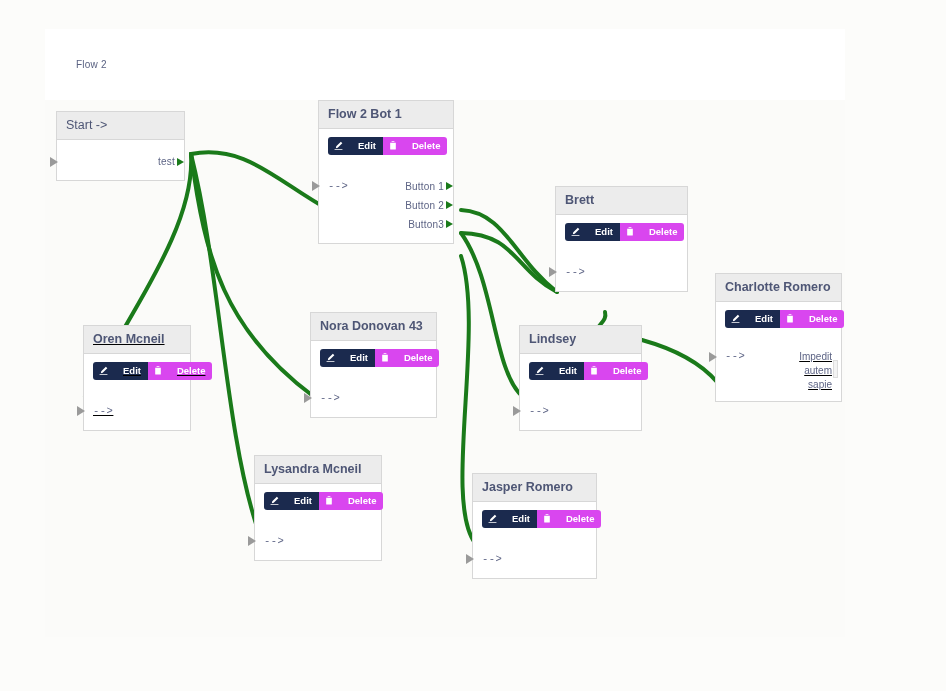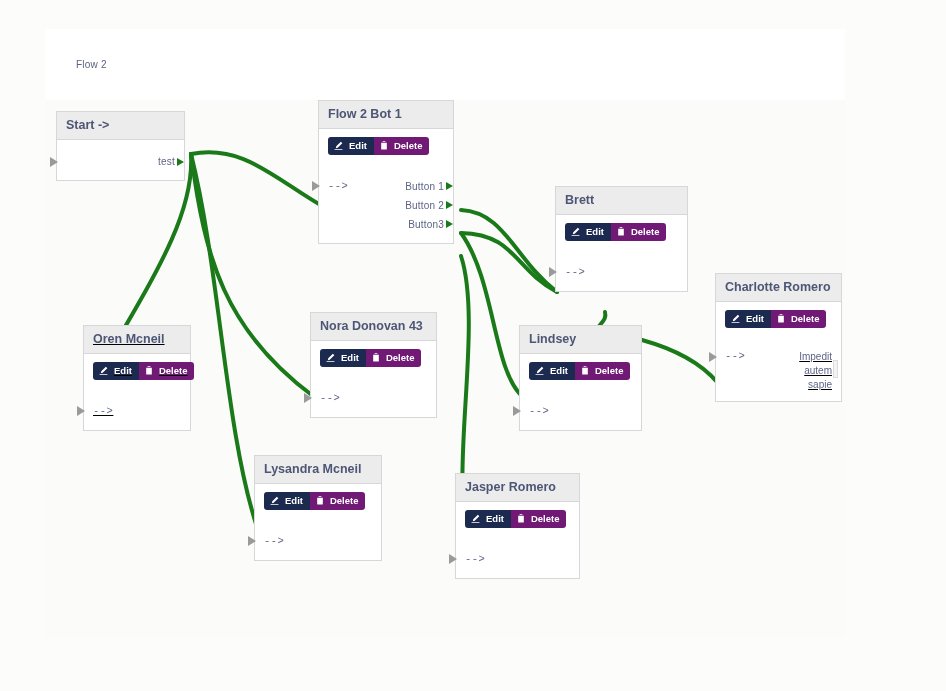--- a/index.html
+++ b/index.html
@@ -44,31 +44,31 @@
   }
   .node-head {
     background: #ececec;
     border-bottom: 1px solid #d7d7d7;
     padding: 6px 9px 7px 9px;
     font-size: 12.5px;
     color: #4e5675;
     font-weight: bold;
     white-space: nowrap;
   }
-  .node.start .node-head { font-weight: bold; }
+  .node.start .node-head { font-weight: normal; }
   .node-body { position: relative; padding: 8px 9px 9px 9px; }
   .btnrow { display: flex; }
   .btn {
-    display: inline-flex; align-items: center; gap: 6px;
+    display: inline-flex; align-items: center; gap: 15px;
     font-size: 9.5px; color: #ffffff; font-weight: bold;
     padding: 4px 7px 4px 6px; line-height: 1;
     border: 0; cursor: pointer; white-space: nowrap;
   }
   .btn-edit   { background: #1b2a4e; border-radius: 3px 0 0 3px; }
-  .btn-delete { background: #701a75; border-radius: 0 3px 3px 0; }
+  .btn-delete { background: #d946ef; border-radius: 0 3px 3px 0; }
   .btn svg { display: block; }
 
   
   .ports { margin-top: 22px; position: relative; }
   .port-row {
     display: flex; align-items: center; justify-content: space-between;
     min-height: 19px; position: relative;
   }
   .port-in {
     font-size: 10.5px; color: #5d6party; color: #5d6485;
@@ -352,21 +352,21 @@
             </button>
           </div>
           <div class="ports">
             <div class="port-row">
               <span class="arrow-in"></span>
               <span class="port-in">--&gt;</span>
             </div>
           </div>
         </div>
       </div>
-      <div class="node" style="left: 410px; top: 373px; width: 125px;">
+      <div class="node" style="left: 427px; top: 373px; width: 125px;">
         <div class="node-head">Jasper Romero</div>
         <div class="node-body">
           <div class="btnrow">
             <button class="btn btn-edit">
               <span>
                 <svg width="9" height="9" viewBox="0 0 16 16" fill="#fff">
                   <path d="M12.2 1.2l2.6 2.6-8.2 8.2-3.3.7.7-3.3 8.2-8.2zM1 14h14v1.4H1z"></path>
                 </svg>
               </span>
               <span>Edit</span>

